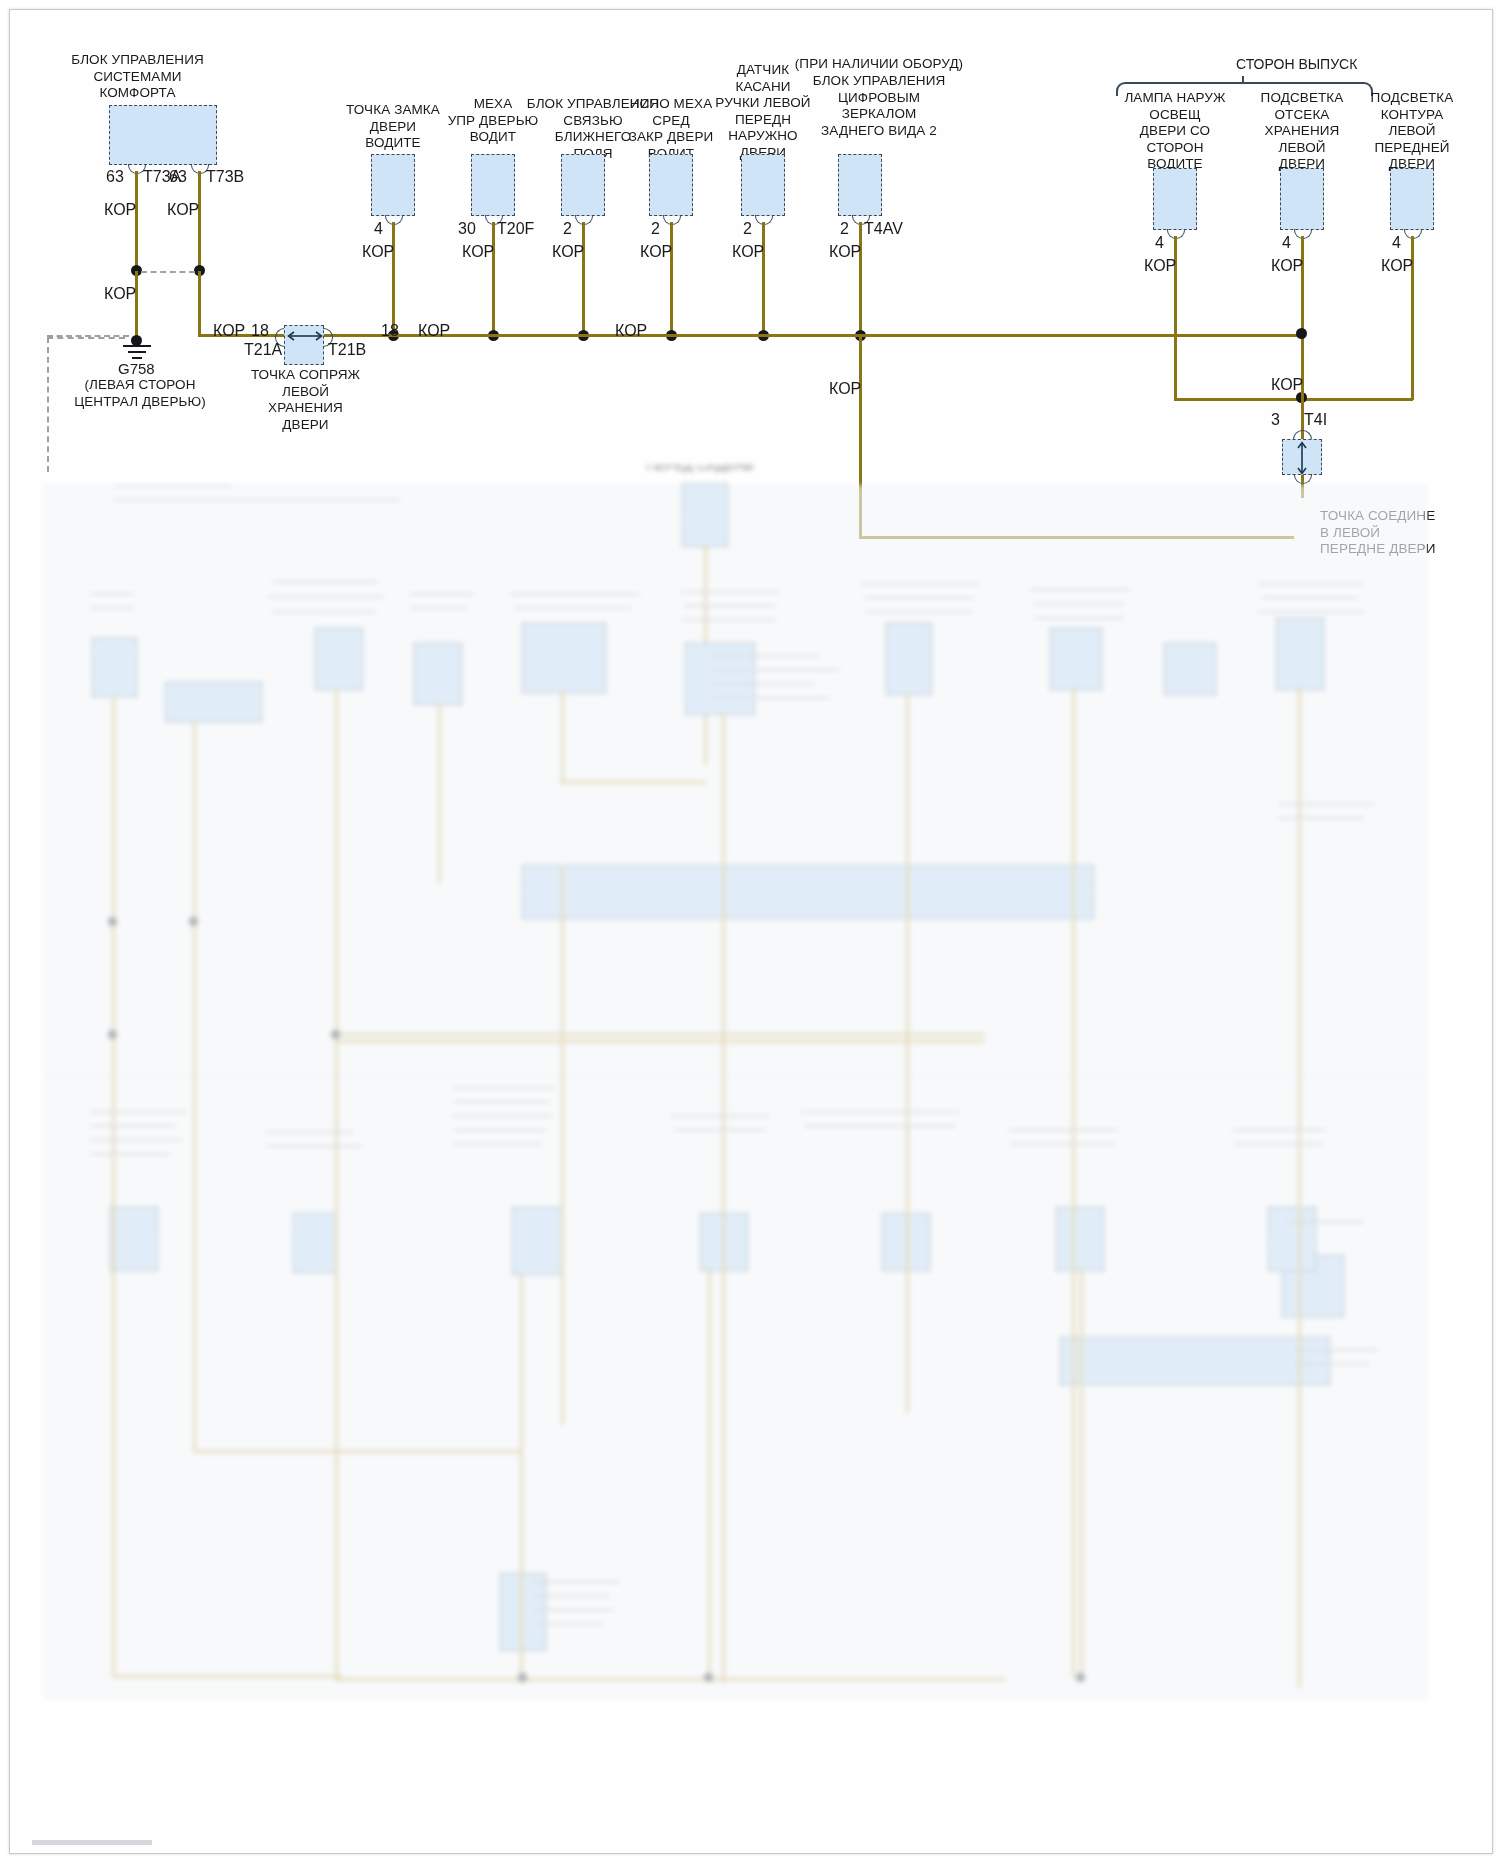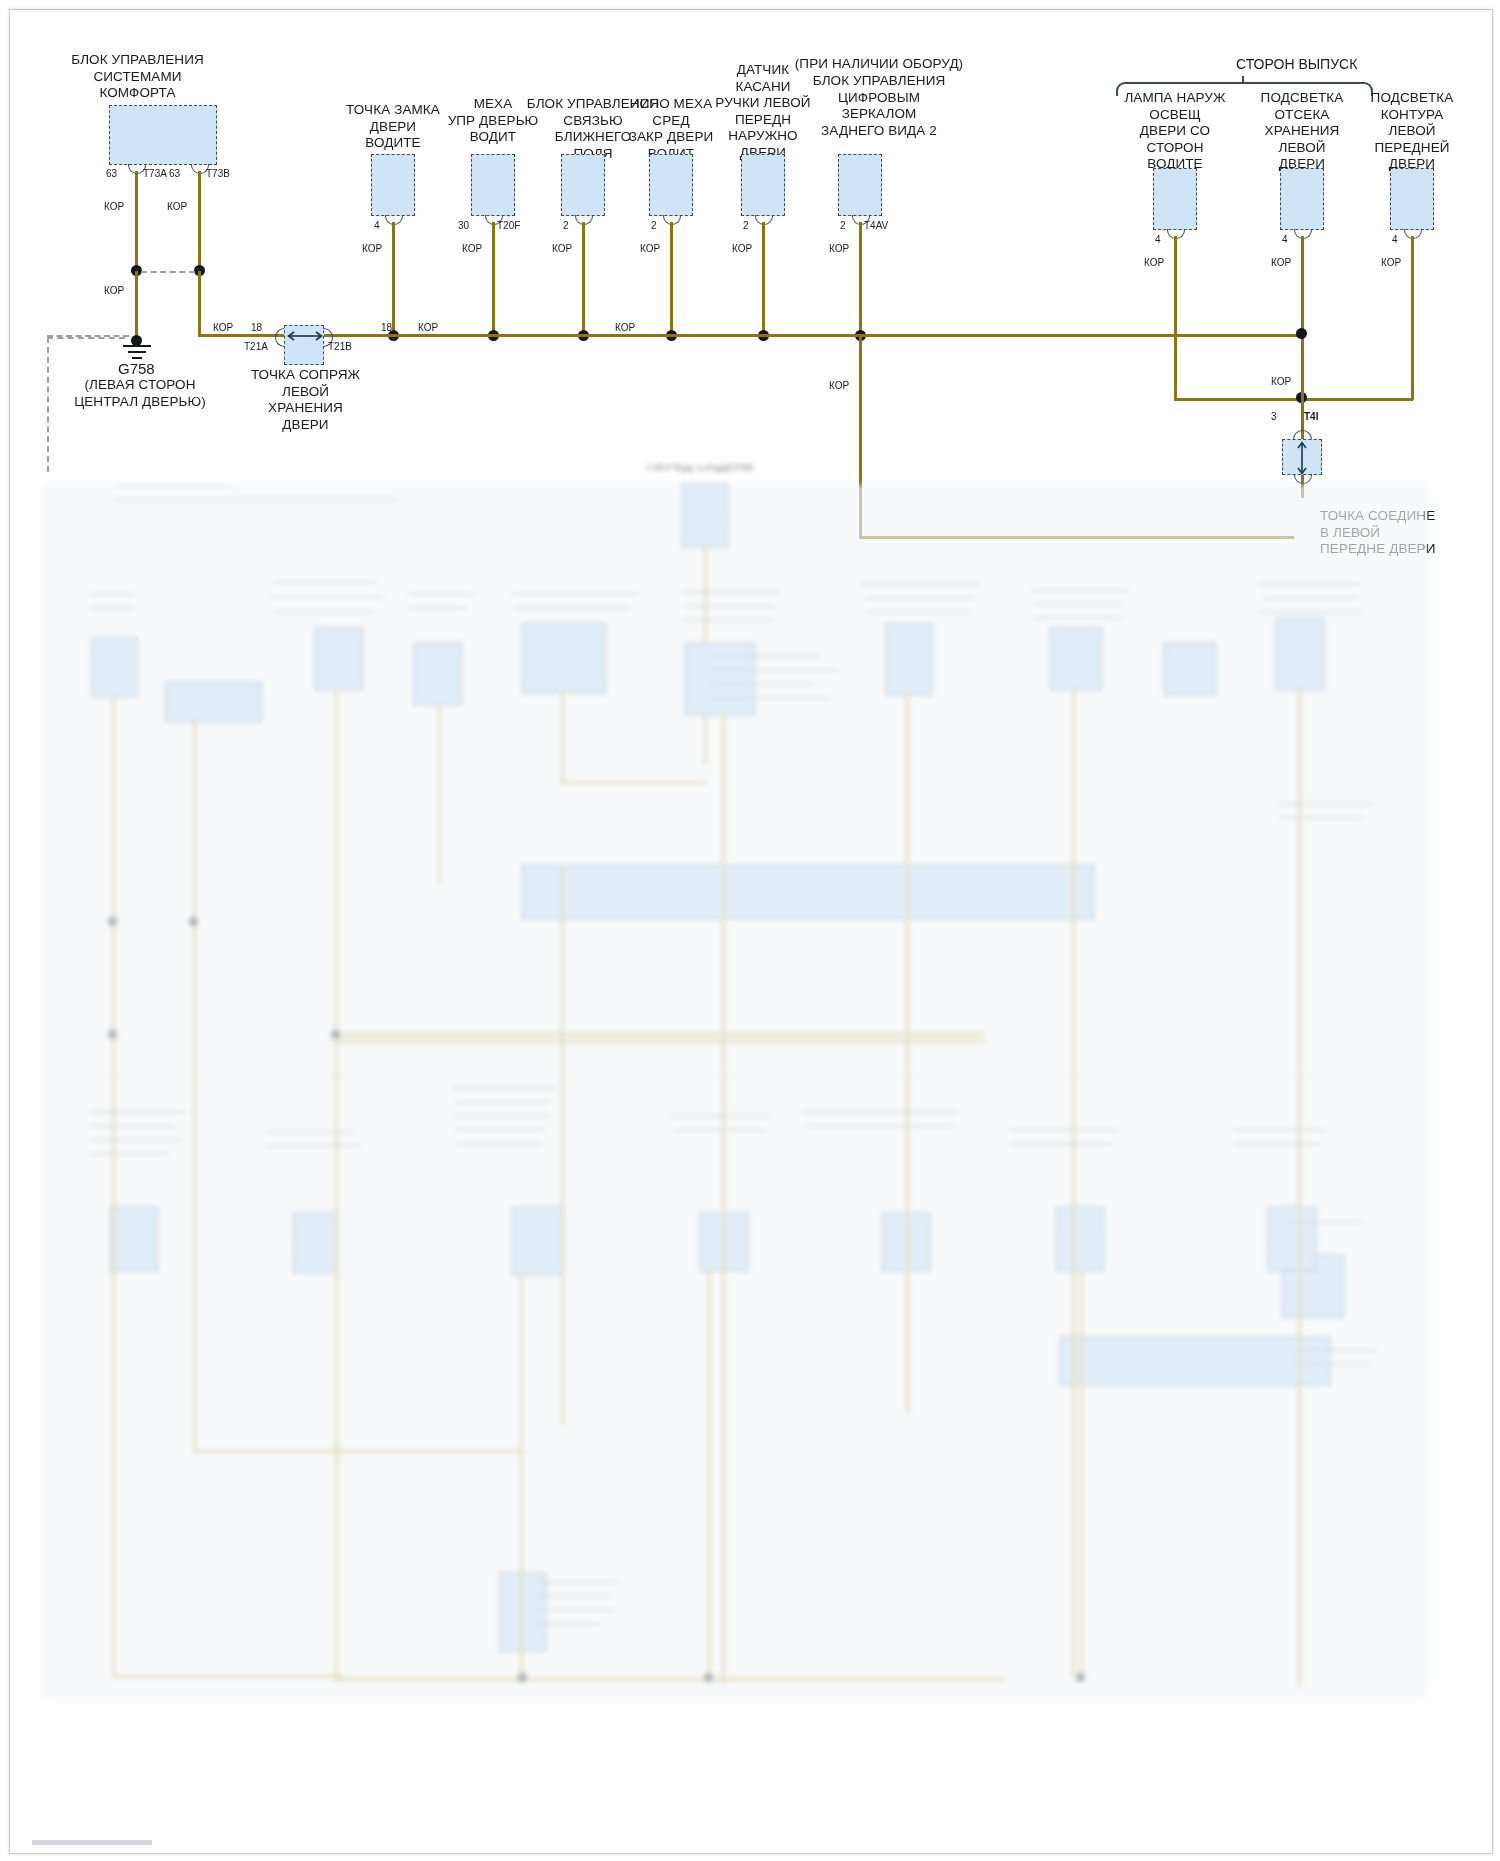--- a/index.html
+++ b/index.html
@@ -28,21 +28,21 @@
     position:absolute;
     font-size:13.5px;
     line-height:16.5px;
     color:#1a1a1a;
     text-align:center;
     white-space:pre-line;
     letter-spacing:.1px;
   }
   .lbl{
     position:absolute;
-    font-size:10px;
+    font-size:16px;
     color:#1a1a1a;
     white-space:nowrap;
   }
 
   
   .mod{
     position:absolute;
     background:#cfe4f6;
     border:1.6px dashed #3b4a5a;
     box-sizing:border-box;
@@ -317,21 +317,21 @@
   <div class="lbl" style="left:408px;top:312px;">КОР</div>
   <div class="lbl" style="left:605px;top:312px;">КОР</div>
   <div class="txt" style="left:228px;top:357px;width:135px;">ТОЧКА СОПРЯЖ
 ЛЕВОЙ
 ХРАНЕНИЯ
 ДВЕРИ</div>
 
   <div class="wire wv" style="left:1291px;top:330px;height:158px;"></div>
   <div class="lbl" style="left:1261px;top:366px;">КОР</div>
   <div class="lbl" style="left:1261px;top:401px;">3</div>
-  <div class="lbl" style="left:1294px;top:401px;font-weight:bold;">T4I</div>
+  <div class="lbl" style="left:1294px;top:401px;">T4I</div>
   <div class="cupT" style="left:1283px;top:420px;"></div>
   <div class="mod" style="left:1272px;top:429px;width:40px;height:36px;"></div>
   <div class="cup" style="left:1284px;top:464px;"></div>
   <svg class="sarrow" style="left:1286px;top:430px;" width="12" height="36" viewBox="0 0 12 36">
     <line x1="6" y1="3" x2="6" y2="33" stroke="#1b3550" stroke-width="1.6"></line>
     <polyline points="2,8 6,2.5 10,8" fill="none" stroke="#1b3550" stroke-width="1.6"></polyline>
     <polyline points="2,28 6,33.5 10,28" fill="none" stroke="#1b3550" stroke-width="1.6"></polyline>
   </svg>
   <div class="txt" style="left:1310px;top:498px;width:155px;text-align:left;">ТОЧКА СОЕДИНЕ
 В ЛЕВОЙ

